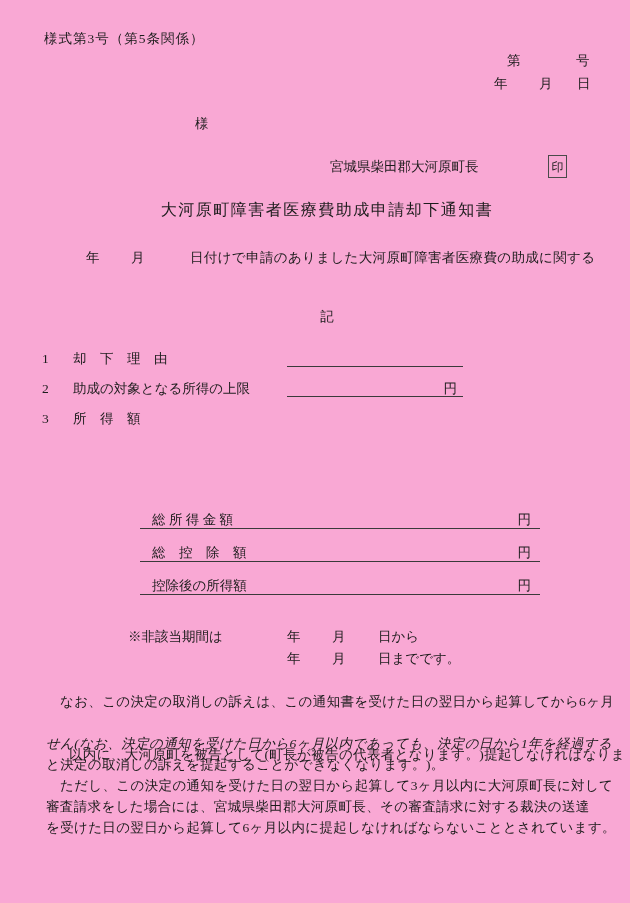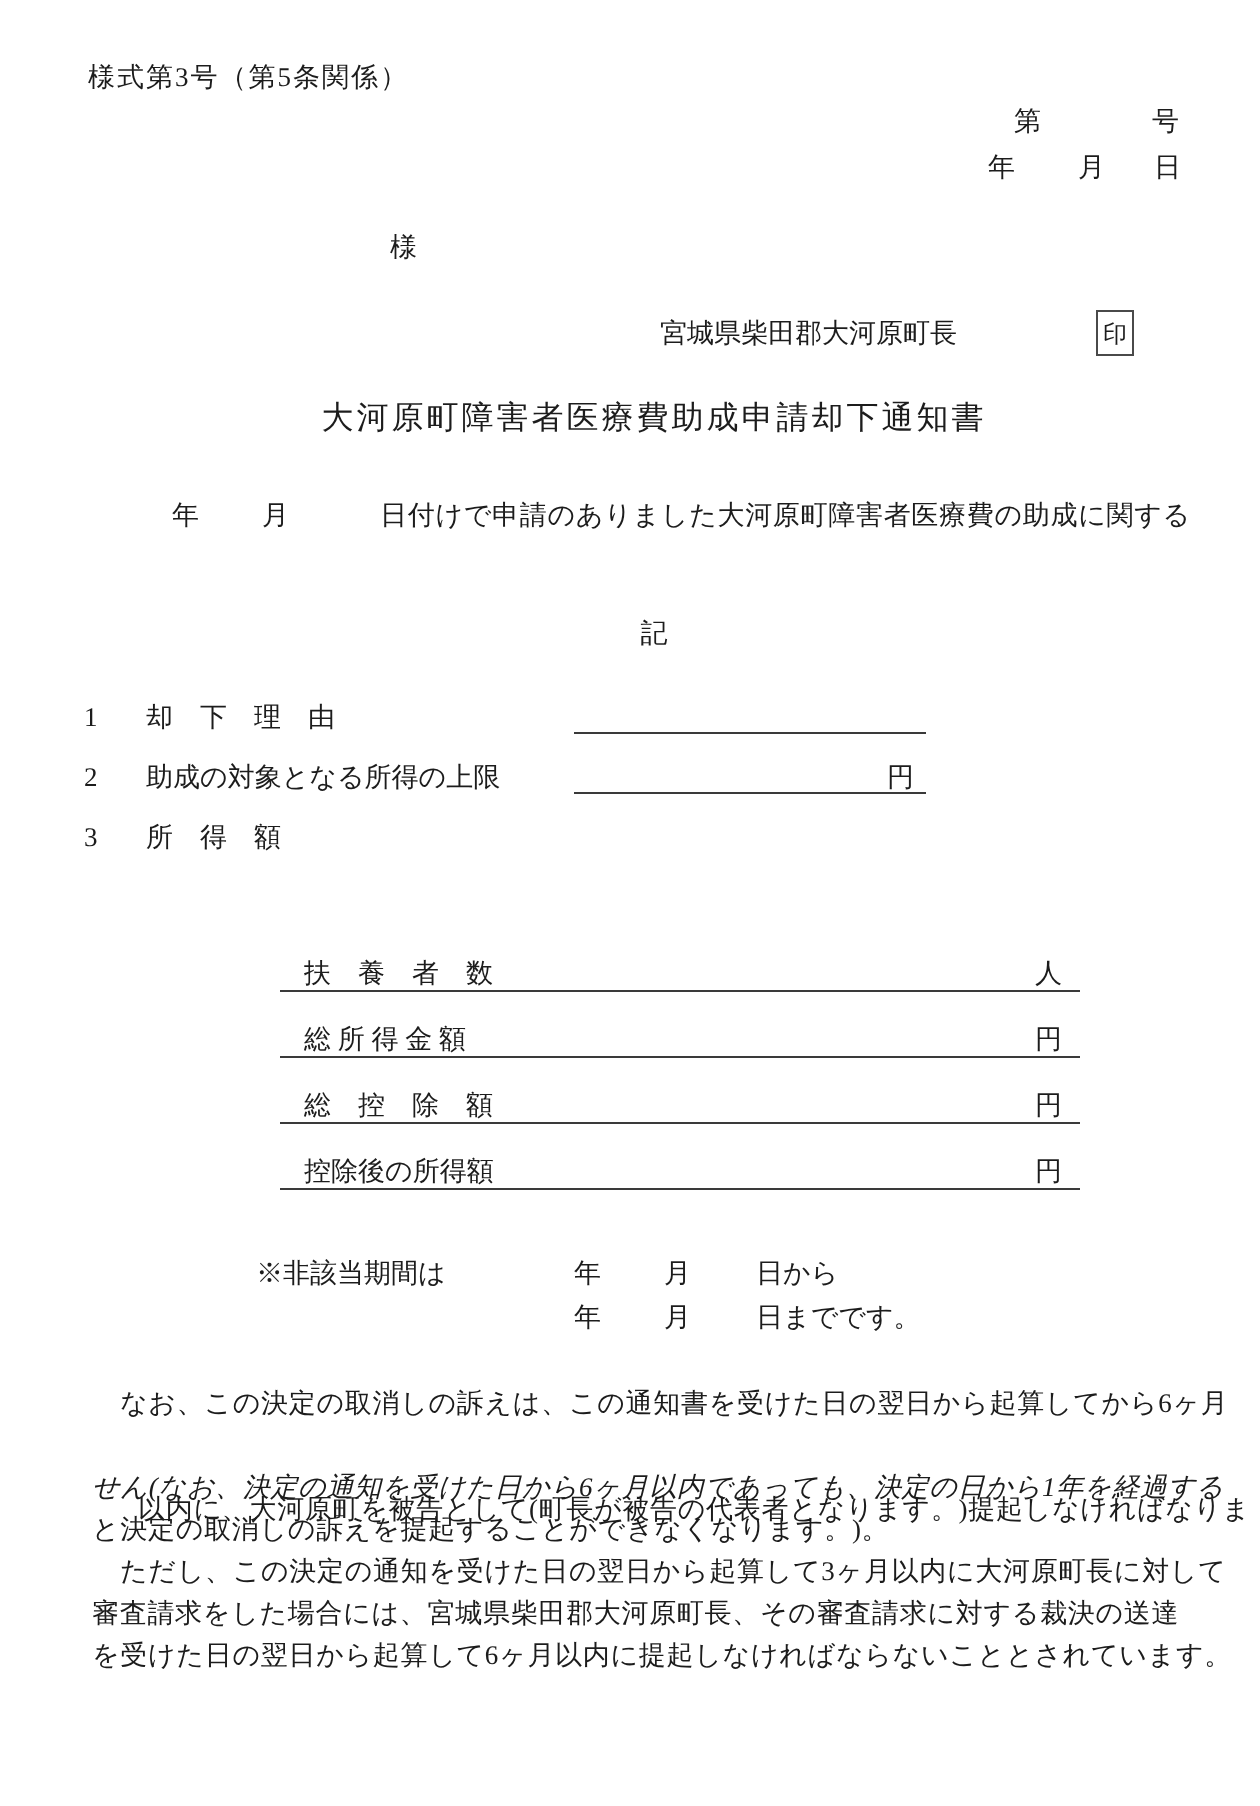--- a/index.html
+++ b/index.html
@@ -1,19 +1,19 @@
 <!DOCTYPE html>
 <html><head>
 <meta charset="utf-8">
 <style>
   html,body{margin:0;padding:0;background:#e8e8e8;}
   .page{
     position:relative;
     width:630px;height:903px;
-    background:#ffffff;
+    background:#f9a8d4;
     overflow:hidden;
     font-family:"Liberation Serif","DejaVu Serif",serif;
     color:#1c1c1c;
     font-size:13.5px;
     line-height:1;
   }
   .abs{position:absolute;white-space:nowrap;}
   .center{left:12px;width:630px;text-align:center;}
   .title{font-size:16px;letter-spacing:1.5px;}
   .ls1{letter-spacing:1px;}
@@ -80,24 +80,20 @@
     <span class="blank-line item-line" style="top:382px;">
       <span class="item-unit">円</span>
     </span>
   </div>
 
   <div>
     <span class="abs" style="left:42px;top:412px;">3</span>
     <span class="abs" style="left:73px;top:412px;">所　得　額</span>
   </div>
 
-  <div class="income-row" style="top:479px;">
-    <span class="row-label">扶　養　者　数</span>
-    <span class="row-unit">人</span>
-  </div>
   <div class="income-row" style="top:512px;">
     <span class="row-label">総 所 得 金 額</span>
     <span class="row-unit">円</span>
   </div>
   <div class="income-row" style="top:545px;">
     <span class="row-label">総　控　除　額</span>
     <span class="row-unit">円</span>
   </div>
   <div class="income-row" style="top:578px;">
     <span class="row-label">控除後の所得額</span>

